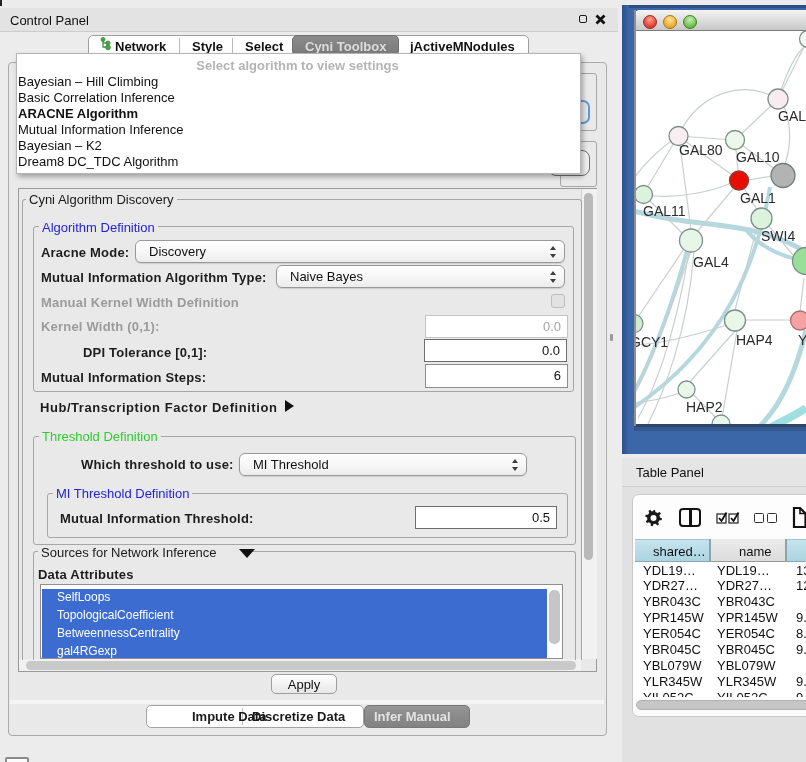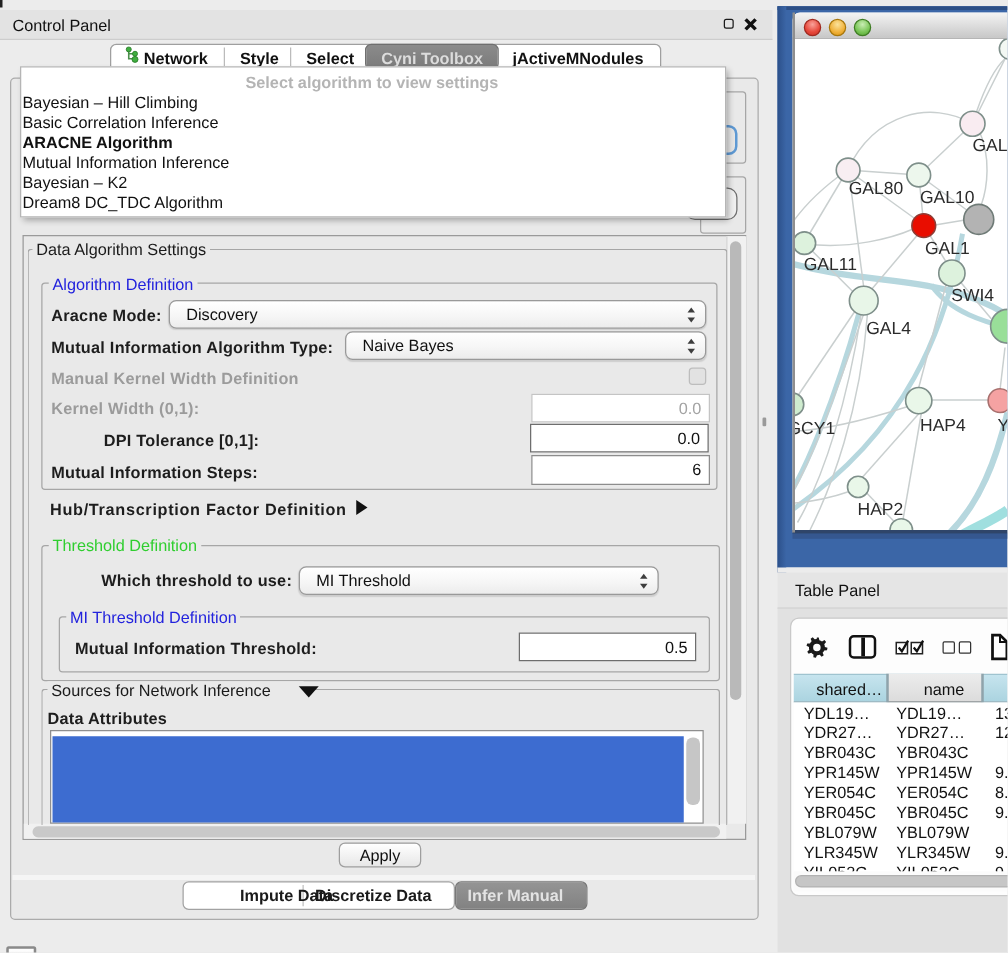--- a/index.html
+++ b/index.html
@@ -57,21 +57,21 @@
 
 <div class="abs" style="left:18px;top:188px;width:579px;height:484px;background:#e9e9e9;border:1px solid #9a9a9a;box-sizing:border-box;"></div>
 
 <div class="abs" style="left:581px;top:189px;width:15px;height:470px;background:#f1f1f1;border-left:1px solid #d5d5d5;"></div>
 <div class="abs" style="left:584px;top:193px;width:9px;height:367px;background:#b9b9b9;border-radius:5px;"></div>
 
 <div class="abs" style="left:19px;top:659px;width:562px;height:12px;background:#f1f1f1;"></div>
 <div class="abs" style="left:26px;top:661px;width:550px;height:9px;background:#c9c9c9;border-radius:5px;"></div>
 
 <div class="abs" style="left:22px;top:199px;width:558px;height:460px;border:1px solid #a6a6a6;border-bottom:none;border-radius:3px 3px 0 0;"></div>
-<div class="grouplab" style="left:26px;top:192px;color:#1a1a1a;">Data Algorithm Settings</div>
+<div class="grouplab" style="left:26px;top:192px;color:#1a1a1a;">Cyni Algorithm Discovery</div>
 
 <div class="abs groupbox" style="left:33px;top:226px;width:539px;height:164px;"></div>
 <div class="grouplab" style="left:39px;top:220px;color:#2323dd;">Algorithm Definition</div>
 
 <div class="lbl" style="left:41px;top:245px;">Aracne Mode:</div>
 <div class="combo" style="left:135px;top:240px;width:415px;">Discovery<span class="carr"></span></div>
 <div class="lbl" style="left:41px;top:270px;">Mutual Information Algorithm Type:</div>
 <div class="combo" style="left:276px;top:265px;width:274px;">Naive Bayes<span class="carr"></span></div>
 
 <div class="glbl" style="left:41px;top:295px;">Manual Kernel Width Definition</div>
@@ -101,20 +101,21 @@
 <div class="field" style="left:415px;top:506px;width:134px;height:21px;border:1.5px solid #6e6e6e;line-height:21px;padding-right:6px;">0.5</div>
 
 <div class="abs" style="left:33px;top:551px;width:541px;height:108px;border:1px solid #a6a6a6;border-bottom:none;border-radius:3px 3px 0 0;"></div>
 <div class="grouplab" style="left:38px;top:545px;color:#1a1a1a;padding-right:26px;">Sources for Network Inference</div>
 <div class="abs" style="left:239px;top:549px;width:0;height:0;border-left:8px solid transparent;border-right:8px solid transparent;border-top:9px solid #111;"></div>
 
 <div class="lbl" style="left:38px;top:567px;">Data Attributes</div>
 
 <div class="abs" style="left:40px;top:584px;width:523px;height:75px;background:#fff;border:1px solid #8f8f8f;box-sizing:border-box;overflow:hidden;">
   <div style="position:absolute;left:1px;top:4px;width:505px;height:71px;background:#3d6cd0;"></div>
+  <div style="position:absolute;left:16px;top:3px;font-size:12px;color:#fff;line-height:18px;">SelfLoops<br>TopologicalCoefficient<br>BetweennessCentrality<br>gal4RGexp</div>
   <div style="position:absolute;left:508px;top:5px;width:11px;height:54px;background:#c6c6c6;border-radius:5px;"></div>
 </div>
 
 <div class="abs" style="left:271px;top:674px;width:66px;height:20px;background:linear-gradient(#ffffff,#e7e7e7);border:1px solid #9e9e9e;border-radius:5px;box-sizing:border-box;text-align:center;font-size:13px;line-height:19px;color:#111;">Apply</div>
 
 <div class="abs" style="left:10px;top:700px;width:594px;height:4px;background:#f5f5f5;"></div>
 
 <div class="abs" style="left:146px;top:705px;width:218px;height:23px;background:#fff;border:1px solid #a2a2a2;border-radius:5px;box-sizing:border-box;"></div>
 <div class="abs" style="left:242px;top:708px;width:1px;height:17px;background:#c0c0c0;"></div>
 <div class="abs" style="left:364px;top:705px;width:106px;height:23px;background:linear-gradient(#949494,#828282);border:1px solid #787878;border-radius:5px;box-sizing:border-box;"></div>

